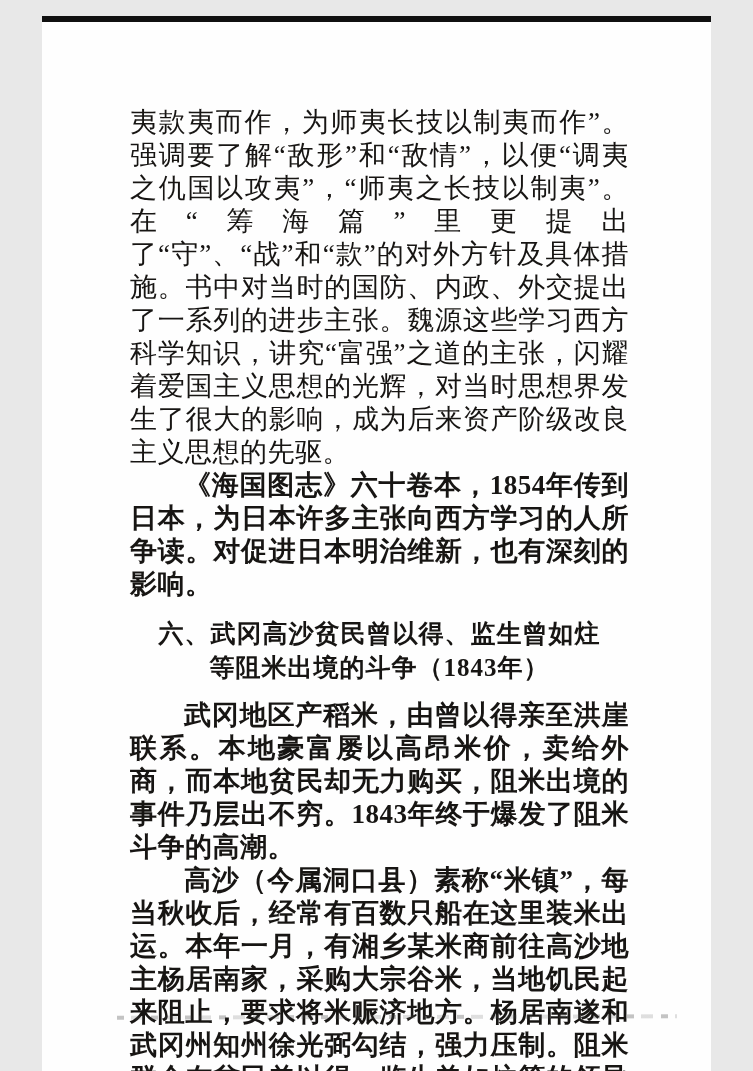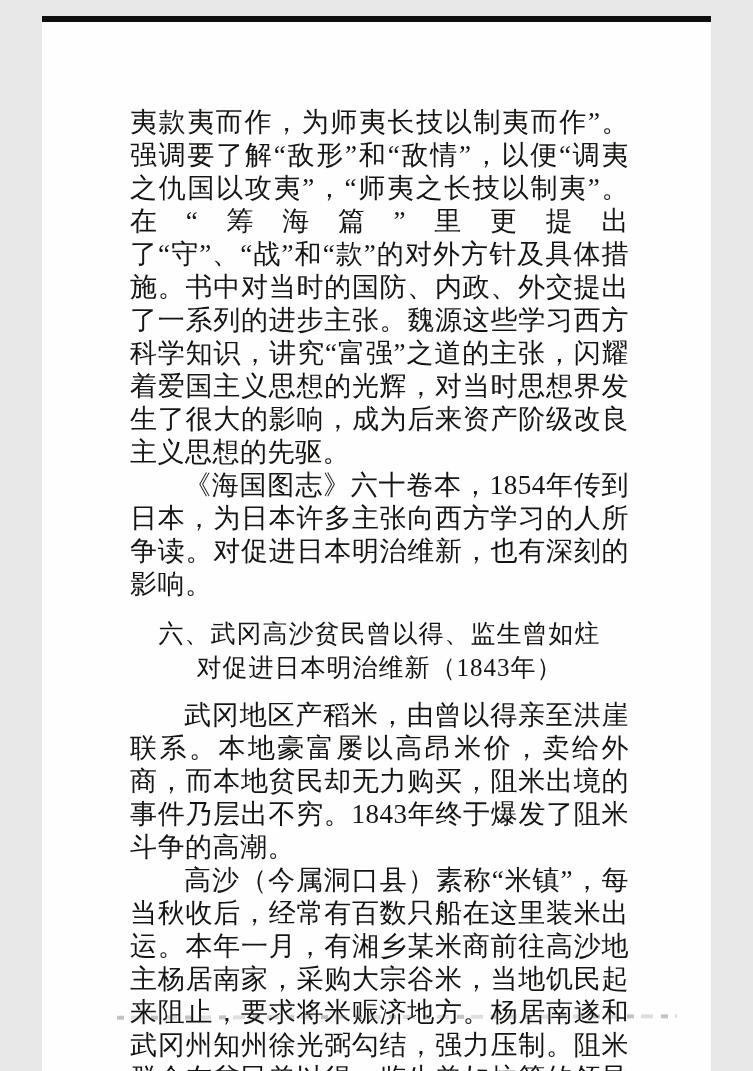--- a/index.html
+++ b/index.html
@@ -26,25 +26,25 @@
     position: absolute;
     left: 88px;
     right: 82px;
     top: 90px;
     font-size: 27px;
     line-height: 33px;
     text-align: justify;
     letter-spacing: 0.5px;
   }
   .para { margin: 0; text-align: justify; }
-  .para.indent { text-indent: 2em; }
+  .para.indent { text-indent: 2em; font-weight: bold; }
   .section-heading {
     margin: 16px 0 14px 0;
     text-align: center;
-    font-weight: normal;
+    font-weight: bold;
     font-size: 25px;
     line-height: 34px;
     letter-spacing: 1px;
   }
   .section-heading .h-line { display: block; }
   .smudge-line {
     position: absolute;
     left: 75px;
     top: 999px;
     width: 560px;
@@ -66,21 +66,21 @@
 <div class="page">
   <div class="scan-bar-top"></div>
 
   <div class="text-block">
     <p class="para">夷款夷而作，为师夷长技以制夷而作”。强调要了解“敌形”和“敌情”，以便“调夷之仇国以攻夷”，“师夷之长技以制夷”。在“筹海篇”里更提出了“守”、“战”和“款”的对外方针及具体措施。书中对当时的国防、内政、外交提出了一系列的进步主张。魏源这些学习西方科学知识，讲究“富强”之道的主张，闪耀着爱国主义思想的光辉，对当时思想界发生了很大的影响，成为后来资产阶级改良主义思想的先驱。</p>
 
     <p class="para indent">《海国图志》六十卷本，1854年传到日本，为日本许多主张向西方学习的人所争读。对促进日本明治维新，也有深刻的影响。</p>
 
     <h2 class="section-heading">
       <span class="h-line">六、武冈高沙贫民曾以得、监生曾如炷</span>
-      <span class="h-line">对促进日本明治维新（1843年）</span>
+      <span class="h-line">等阻米出境的斗争（1843年）</span>
     </h2>
 
     <p class="para indent">武冈地区产稻米，由曾以得亲至洪崖联系。本地豪富屡以高昂米价，卖给外商，而本地贫民却无力购买，阻米出境的事件乃层出不穷。1843年终于爆发了阻米斗争的高潮。</p>
 
     <p class="para indent">高沙（今属洞口县）素称“米镇”，每当秋收后，经常有百数只船在这里装米出运。本年一月，有湘乡某米商前往高沙地主杨居南家，采购大宗谷米，当地饥民起来阻止，要求将米赈济地方。杨居南遂和武冈州知州徐光弼勾结，强力压制。阻米群众在贫民曾以得、监生曾如炷等的领导下，扣留蓼江两岸运米船只，并将杨居南的宅院捣毁。6月（五月），徐光弼督率兵勇到高沙搜捕。曾以得、曾如炷、杨老六等四十余人集会于锺沧寺，商讨拒敌办法。他们见州官凶恶，决定“约洪崖会众共杀之”，由曾以得亲至洪崖联系。洪崖洞距离高沙六十余里，该处地势险阻，向为会党秘密聚集之地。</p>
 
   </div>
 
   <div class="smudge-line"></div>
 

